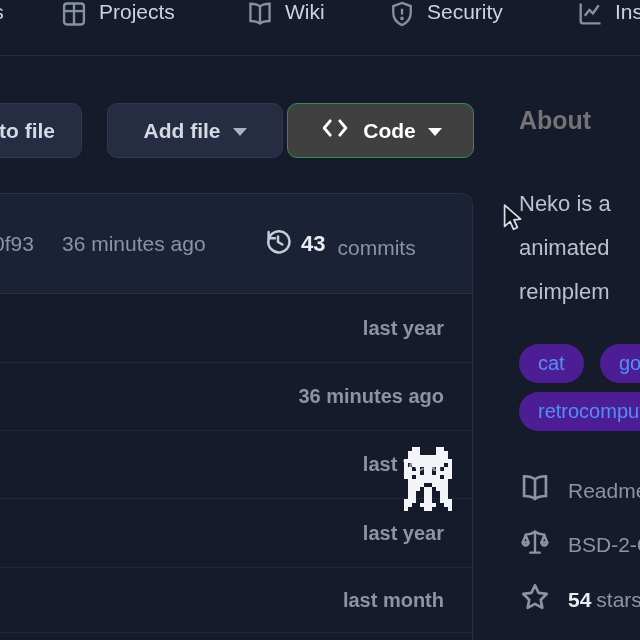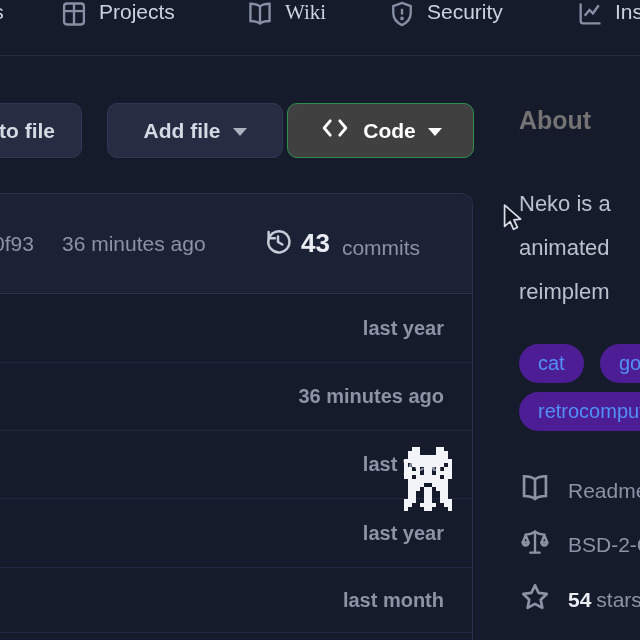--- a/index.html
+++ b/index.html
@@ -28,21 +28,21 @@
               border-right:1px solid #2a3049;border-top:1px solid #2a3049;
               border-top-right-radius:12px;box-sizing:border-box;}
   .commit-bar{position:relative;height:99px;background:#1c2235;
               border-bottom:1px solid #2a3049;border-top-right-radius:12px;}
   .commit-bar .hash{position:absolute;left:-7px;top:0;height:99px;display:flex;align-items:center;
                     font-size:21px;color:#8b93a5;}
   .commit-bar .when{position:absolute;left:62px;top:0;height:99px;display:flex;align-items:center;
                     font-size:21px;color:#8b93a5;}
   .commit-bar .hist{position:absolute;left:263px;top:0;height:99px;display:flex;align-items:center;
                     gap:8px;cursor:pointer;}
-  .commit-bar .count{font-size:26px;font-weight:700;color:#e9edf3;}
+  .commit-bar .count{font-size:22px;font-weight:700;color:#e9edf3;}
   .commit-bar .count-label{font-size:21px;color:#8b93a5;margin-left:4px;margin-top:8px;}
   .file-row{display:flex;align-items:center;justify-content:flex-end;padding-right:28px;
             border-bottom:1px solid #212740;font-size:20px;color:#8b93a5;cursor:pointer;font-weight:bold;}
   .rh-a{height:68px;} .rh-b{height:67px;} .rh-c{height:64px;}
   .row-sliver{height:8px;border-bottom:none;}
 
   
   .about-title{position:absolute;left:519px;top:106px;font-size:25px;font-weight:700;color:#737373;}
   .about-desc{position:absolute;left:519px;top:182px;font-size:22px;line-height:44px;
               color:#b9c1cd;white-space:nowrap;}
@@ -67,21 +67,21 @@
   <div class="nav-item" style="left:60px;">
     <span>
       <svg width="28" height="28" viewBox="0 0 24 24" fill="none" stroke="#868fa3" stroke-width="2">
         <rect x="3.5" y="3" width="17" height="18" rx="2.5"></rect>
           <line x1="3.5" y1="9.5" x2="20.5" y2="9.5"></line>
           <line x1="12" y1="3" x2="12" y2="21"></line>
       </svg>
     </span>
     <span>Projects</span>
   </div>
-  <div class="nav-item" style="left:246px;font-family:Liberation Serif, serif;">
+  <div class="nav-item" style="left:246px;">
     <span>
       <svg width="28" height="28" viewBox="0 0 24 24" fill="none" stroke="#868fa3" stroke-width="2">
         <path d="M12 5.5 C10 3.8 7.5 3.2 3.8 3.2 V18 C7.5 18 10 18.6 12 20.2 C14 18.6 16.5 18 20.2 18 V3.2 C16.5 3.2 14 3.8 12 5.5 Z"></path>
         <line x1="12" y1="5.5" x2="12" y2="20"></line>
       </svg>
     </span>
     <span>Wiki</span>
   </div>
   <div class="nav-item" style="left:388px;">
     <span>

